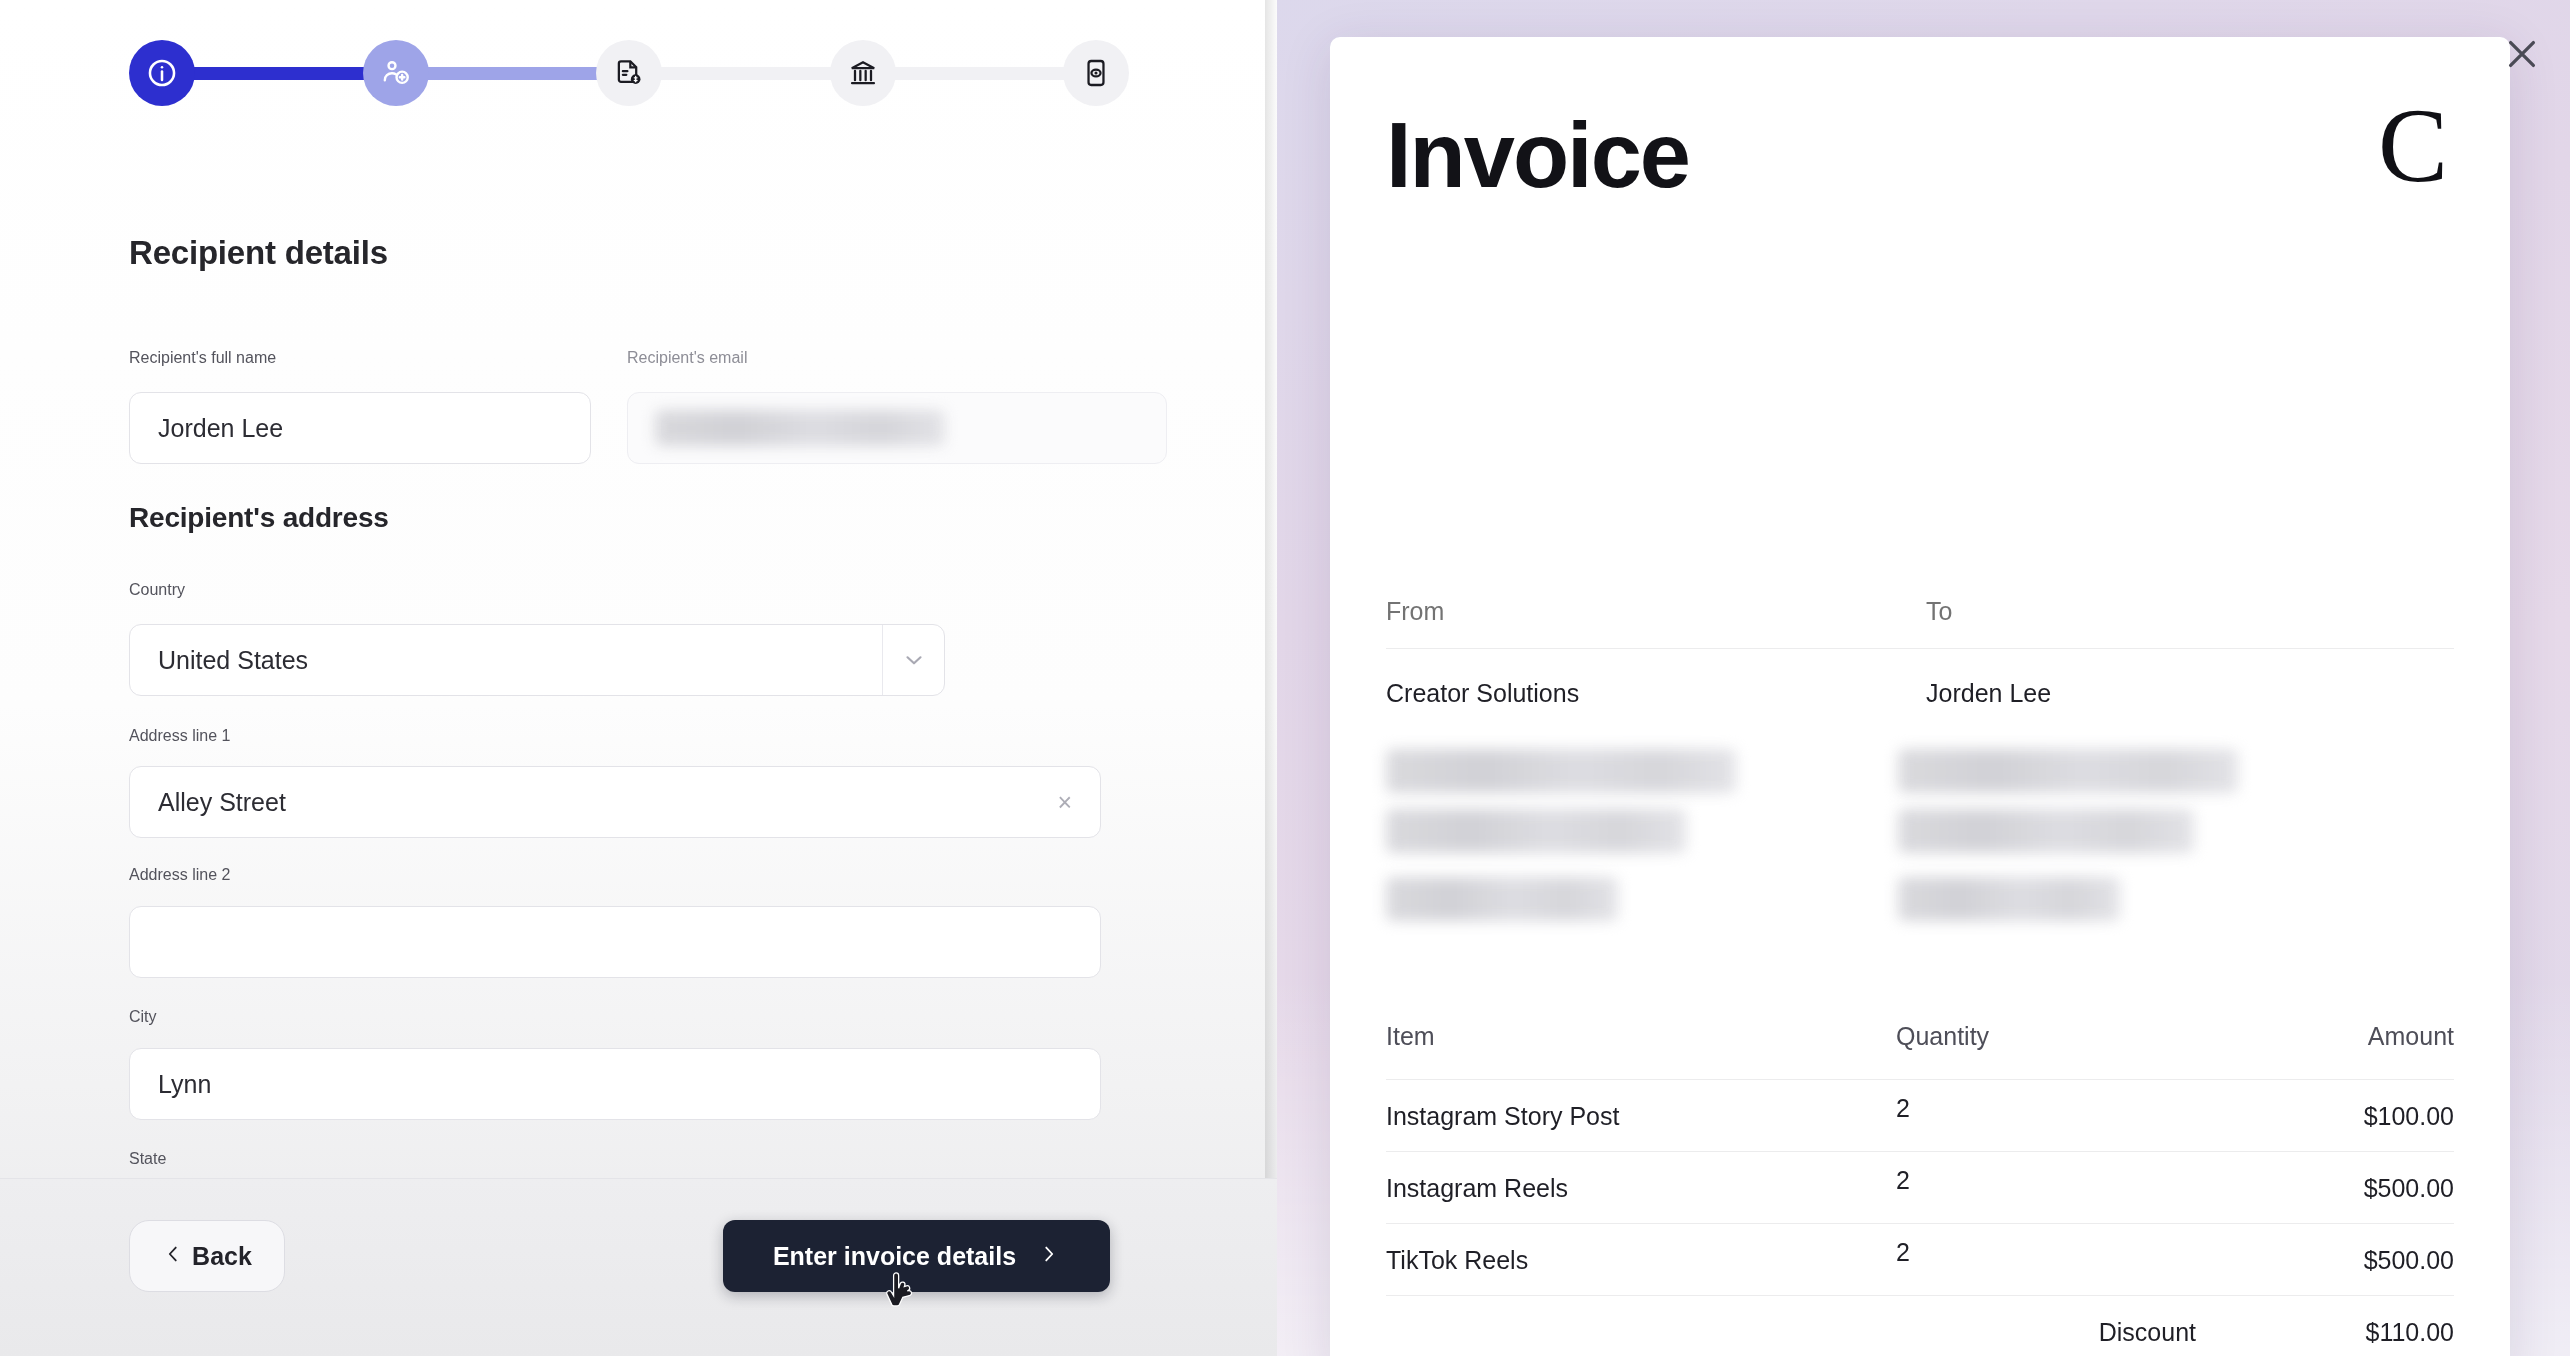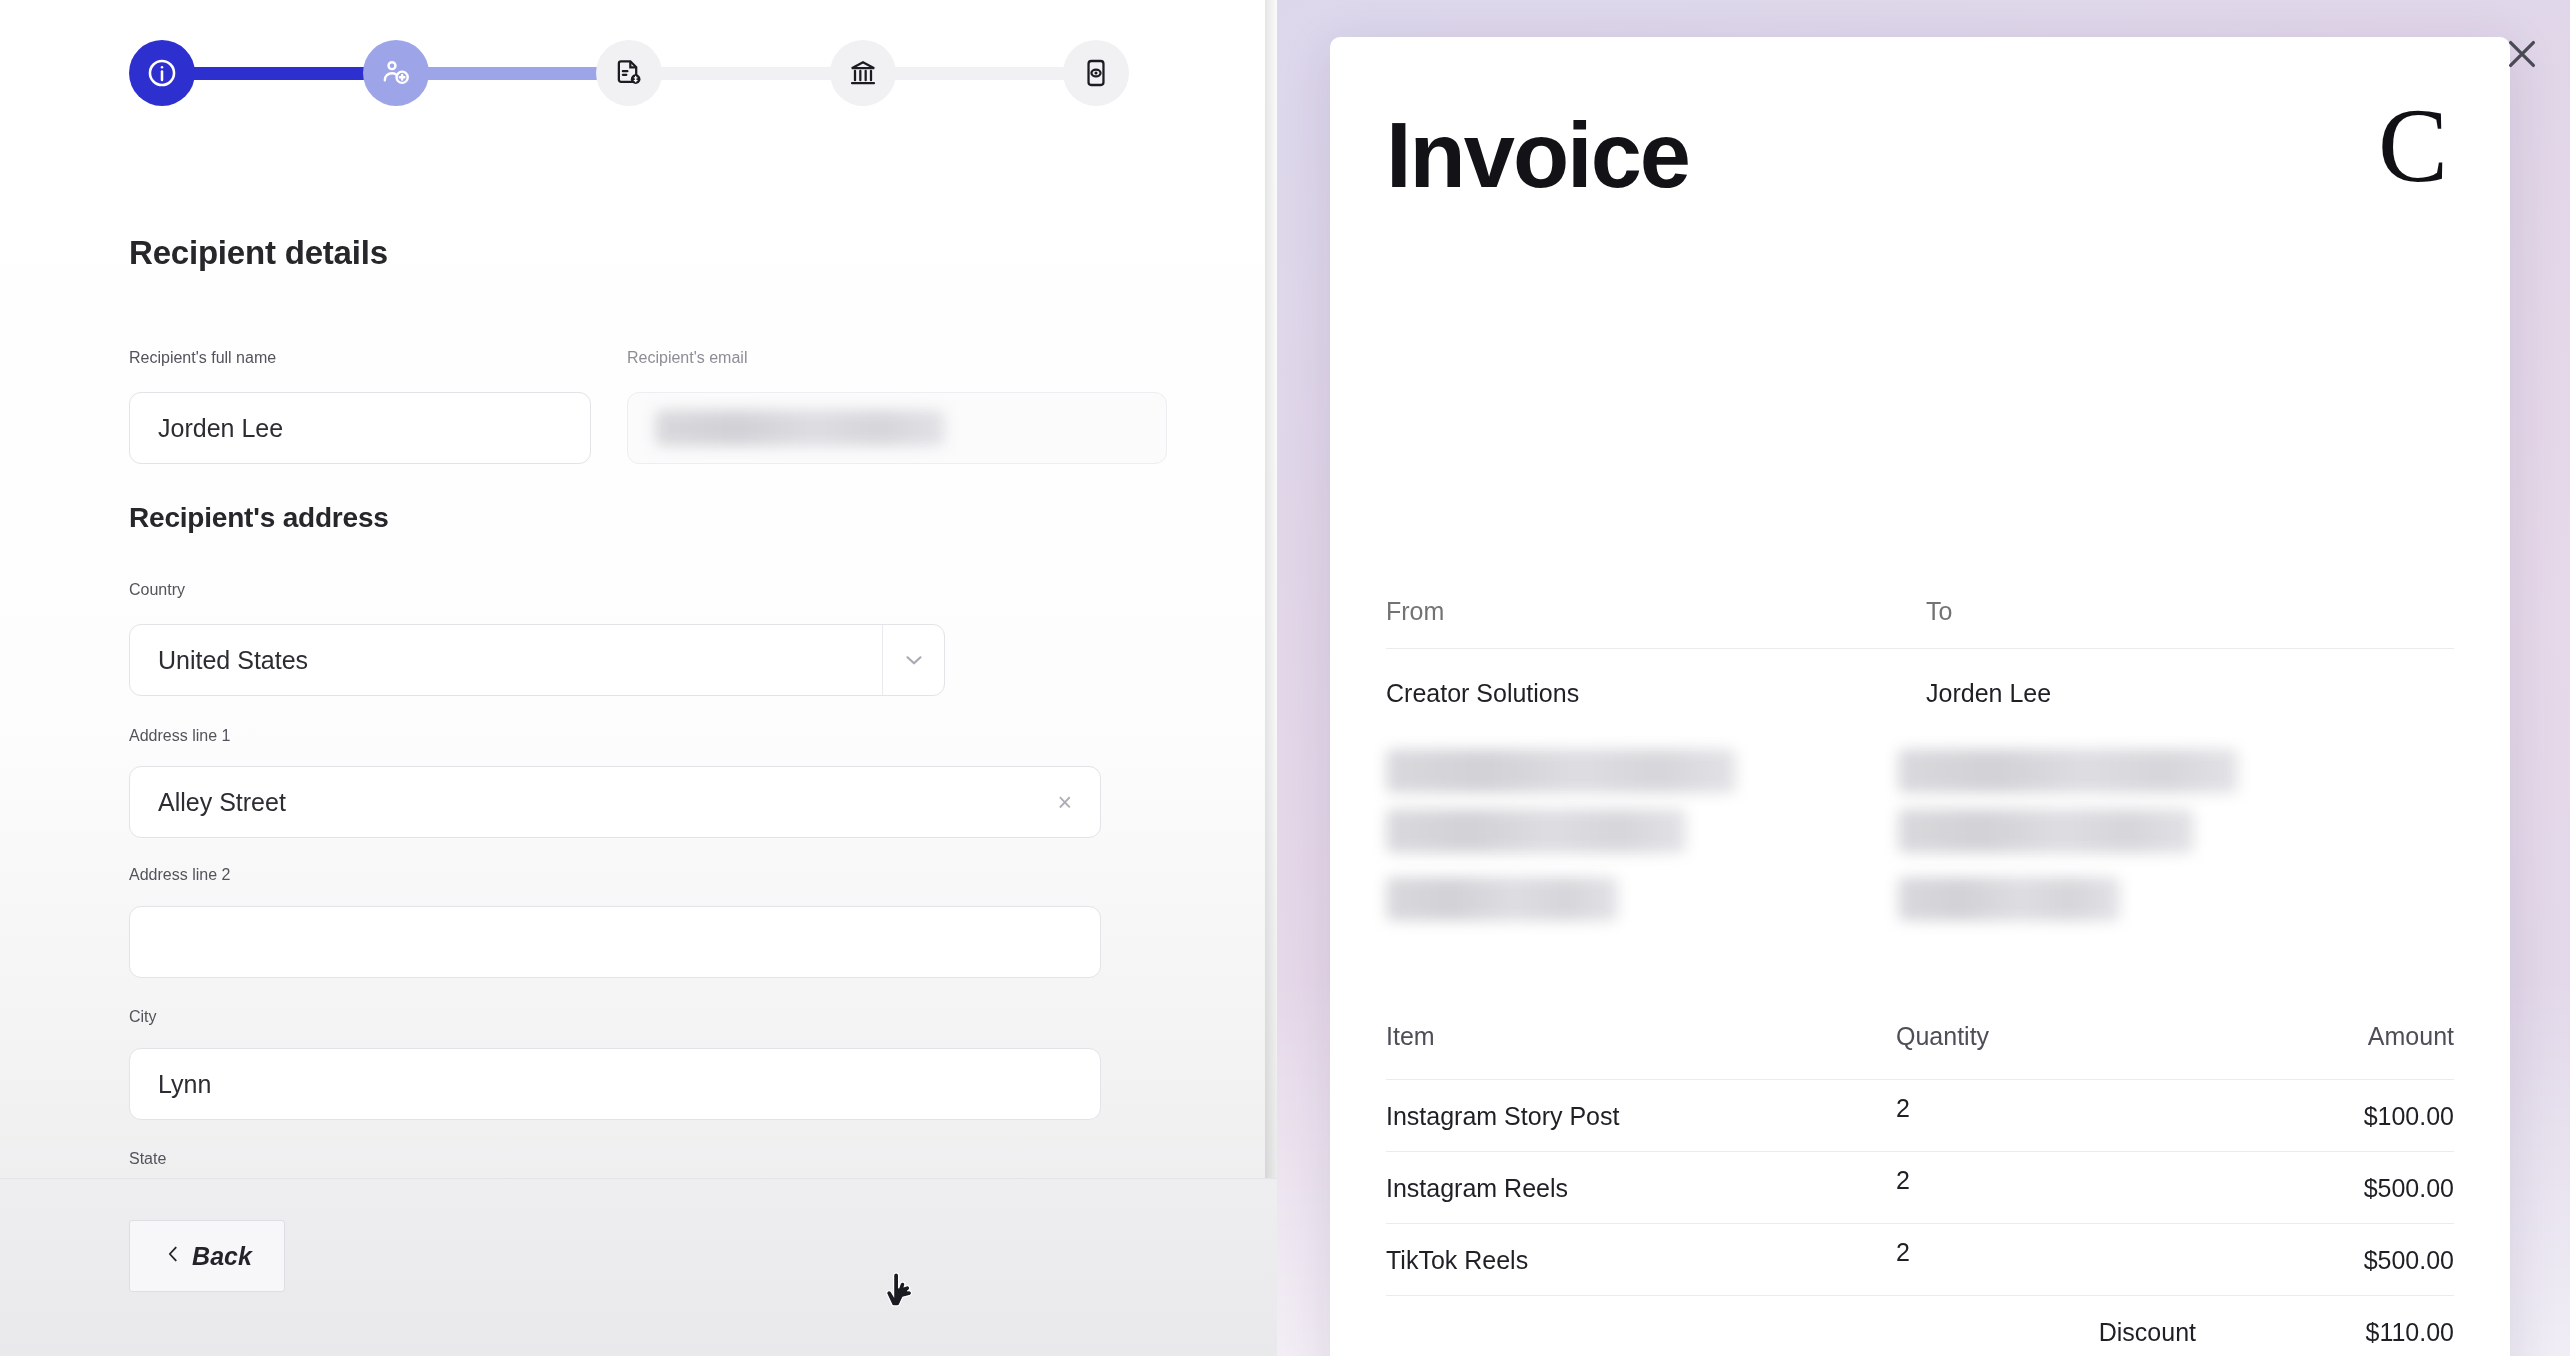--- a/index.html
+++ b/index.html
@@ -144,25 +144,25 @@
     height:178px;
     border-top: 1.5px solid #e4e4e8;
     background: linear-gradient(180deg,#eeeef0 0%, #e9e9eb 100%);
     z-index:5;
   }
   .btn-back {
     position:absolute;
     left:129px; top:41px;
     width:156px; height:72px;
     border:1.5px solid #dddde3;
-    border-radius:3px;
+    border-radius:20px;
     background:#f7f7f9;
     display:flex; align-items:center; justify-content:center;
     gap:8px;
-    font-size:25px; font-weight:600; color:#23232a;font-style:italic;
+    font-size:25px; font-weight:600; color:#23232a;
   }
   .btn-primary {
     position:absolute;
     left:723px; top:41px;
     width:387px; height:72px;
     border-radius:12px;
     background:#1c2233;
     display:flex; align-items:center; justify-content:center;
     gap:22px;
     font-size:25px; font-weight:600; color:#ffffff;
@@ -398,20 +398,28 @@
     <div class="footer-bar">
       <div class="btn-back">
         <span>
           <svg width="22" height="22" viewBox="0 0 24 24" fill="none" stroke="#23232a" stroke-width="2" stroke-linecap="round" stroke-linejoin="round">
             <path d="M15 5 8.5 12 15 19"></path>
           </svg>
         </span>
         <span>Back</span>
       </div>
 
+      <div class="btn-primary">
+        <span>Enter invoice details</span>
+        <span>
+          <svg width="22" height="22" viewBox="0 0 24 24" fill="none" stroke="#ffffff" stroke-width="2" stroke-linecap="round" stroke-linejoin="round">
+            <path d="M9 5 15.5 12 9 19"></path>
+          </svg>
+        </span>
+      </div>
     </div>
 
     <div class="left-panel-shadow"></div>
   </div>
 
   <div class="cursor-hand">
     <svg width="34" height="42" viewBox="0 0 24 30">
       <path d="M6 2.5c0-1 .8-1.8 1.8-1.8S9.6 1.5 9.6 2.5v9.1l1.1-3.2c.3-.9 1.3-1.4 2.2-1.1.9.3 1.4 1.3 1.1 2.2l-.3.9 1.5-.5c.9-.3 1.9.2 2.2 1.1.3.9-.2 1.9-1.1 2.2l-.5.2 1.1-.1c.9-.1 1.8.6 1.9 1.6.1.9-.6 1.8-1.6 1.9l-4.6 1.3-2.4 5.1c-.3.6-.9 1-1.6 1H6.2c-.6 0-1.2-.3-1.5-.9L1.3 16c-.5-.9-.2-2 .7-2.4.9-.5 2-.2 2.4.7l1.6 2.7V2.5z" fill="#1b1b22" stroke="#ffffff" stroke-width="0.9"></path>
     </svg>
   </div>

